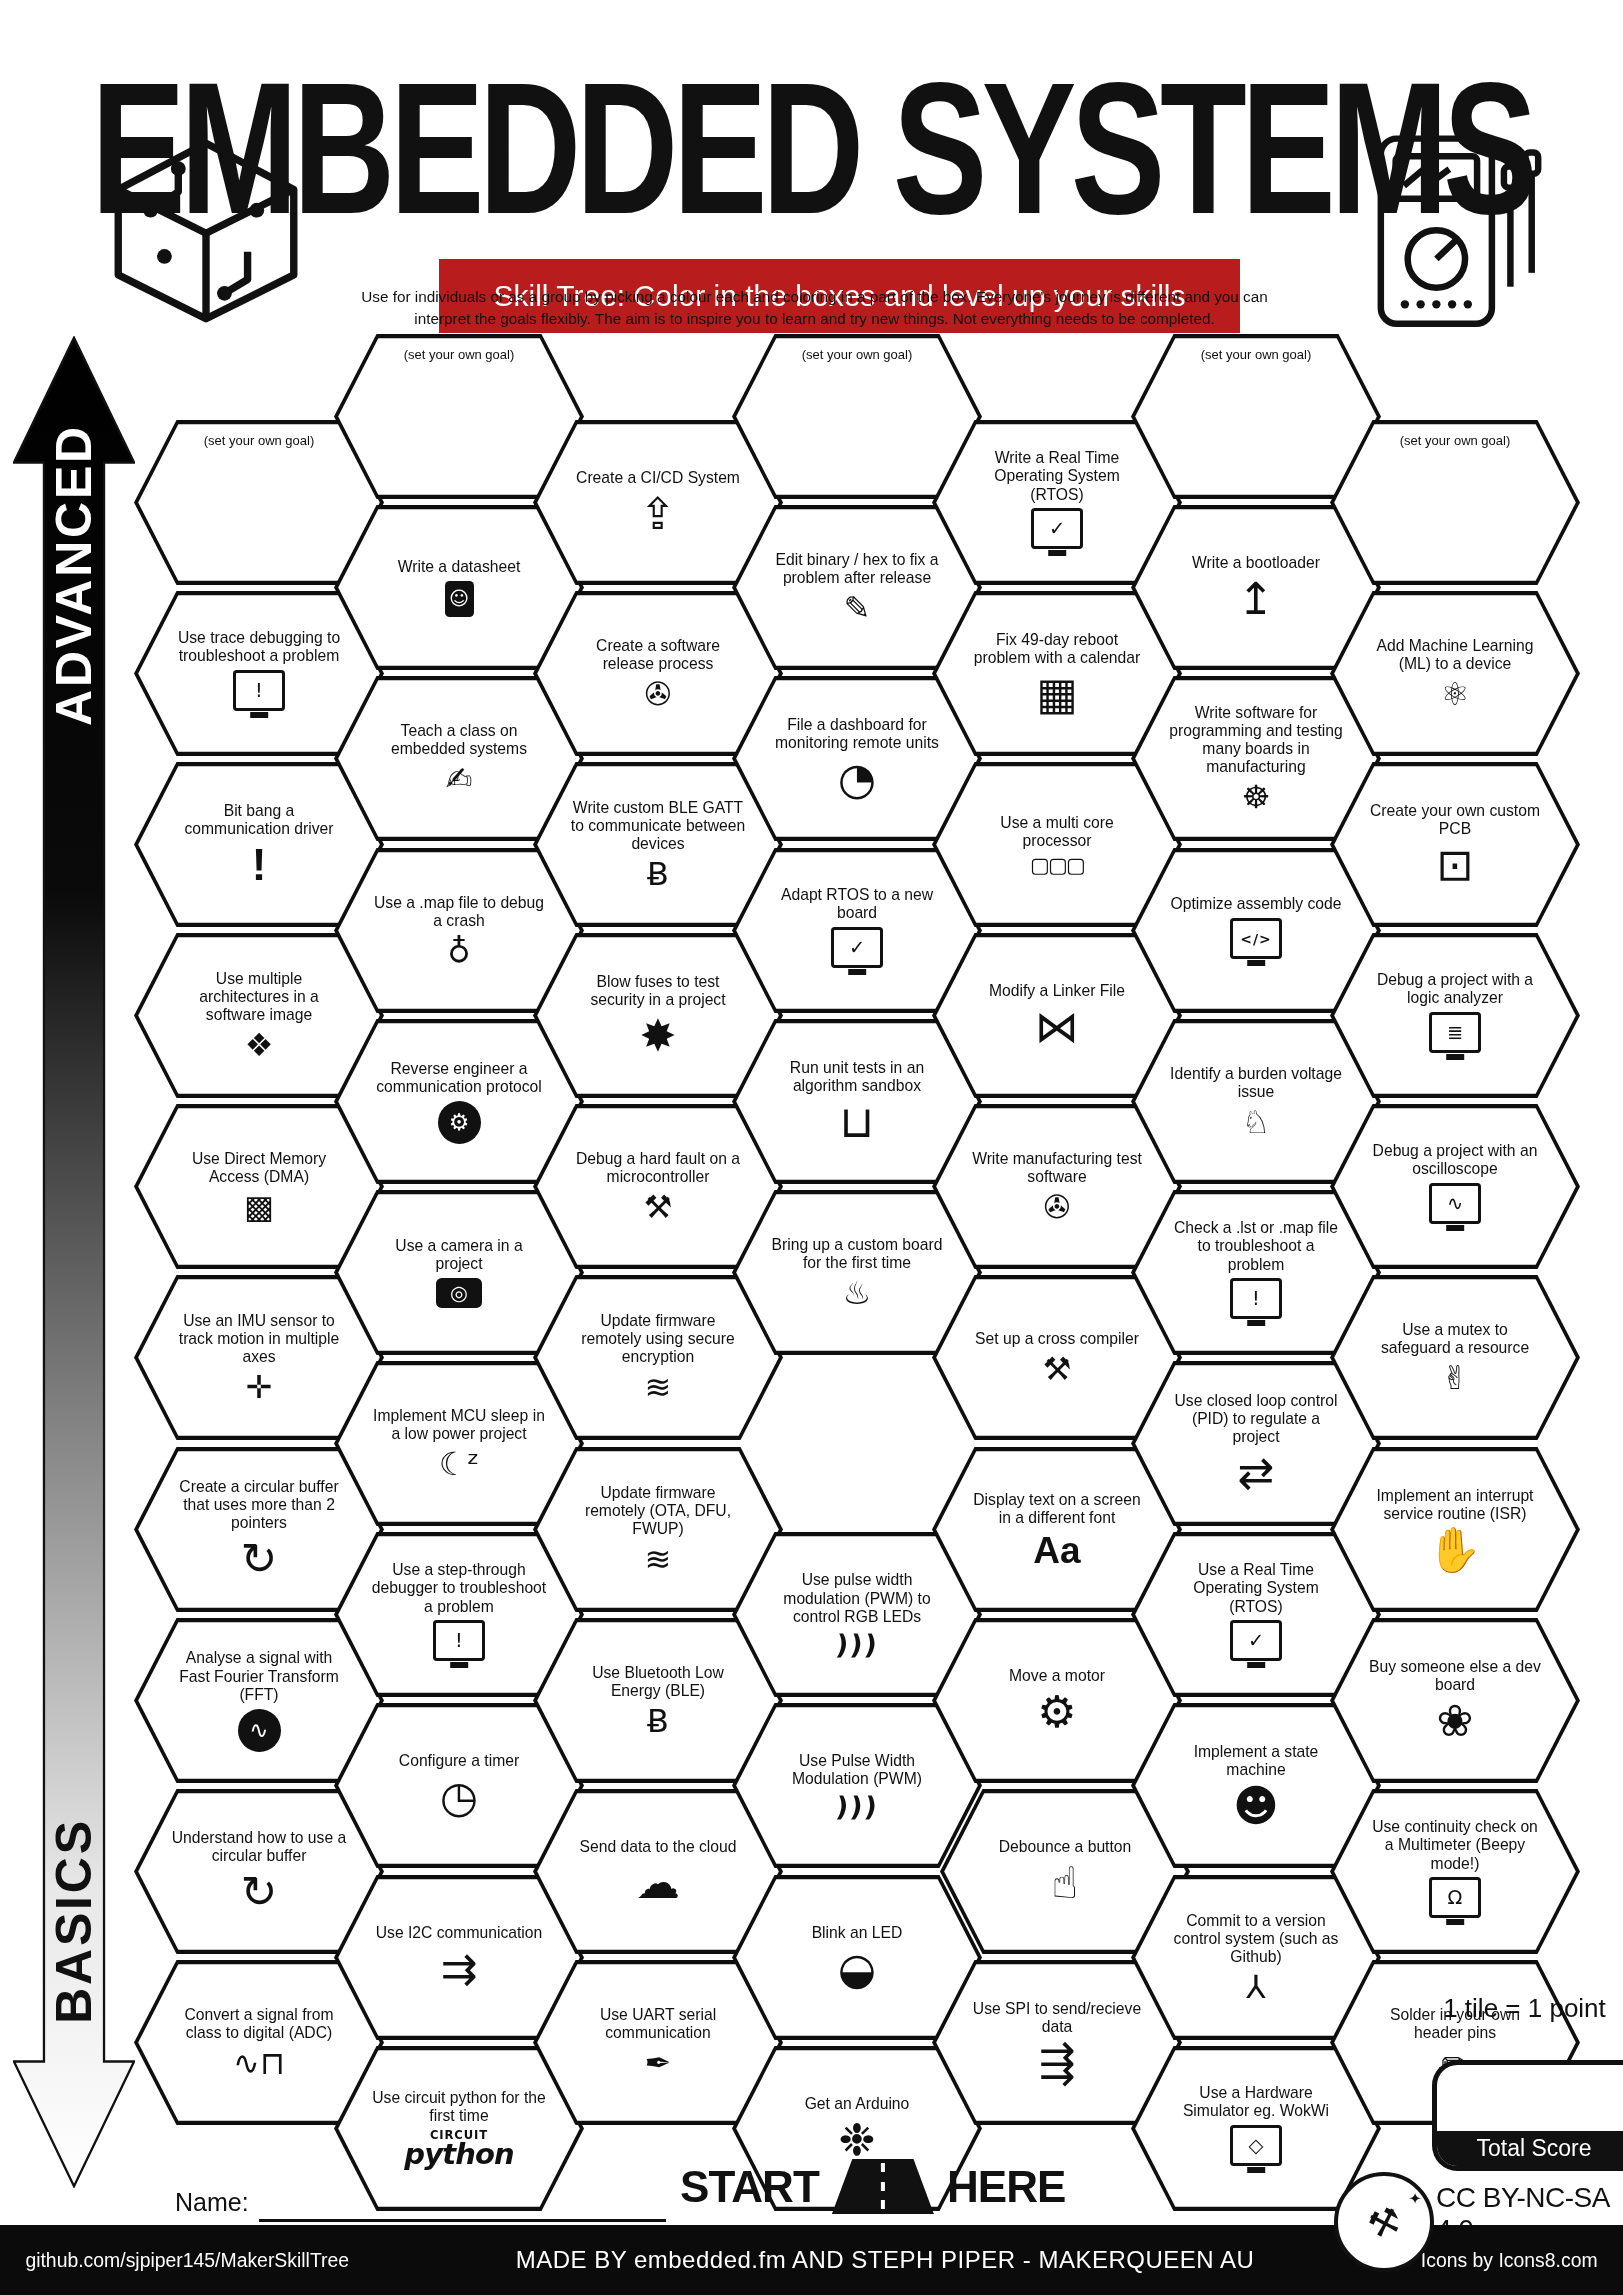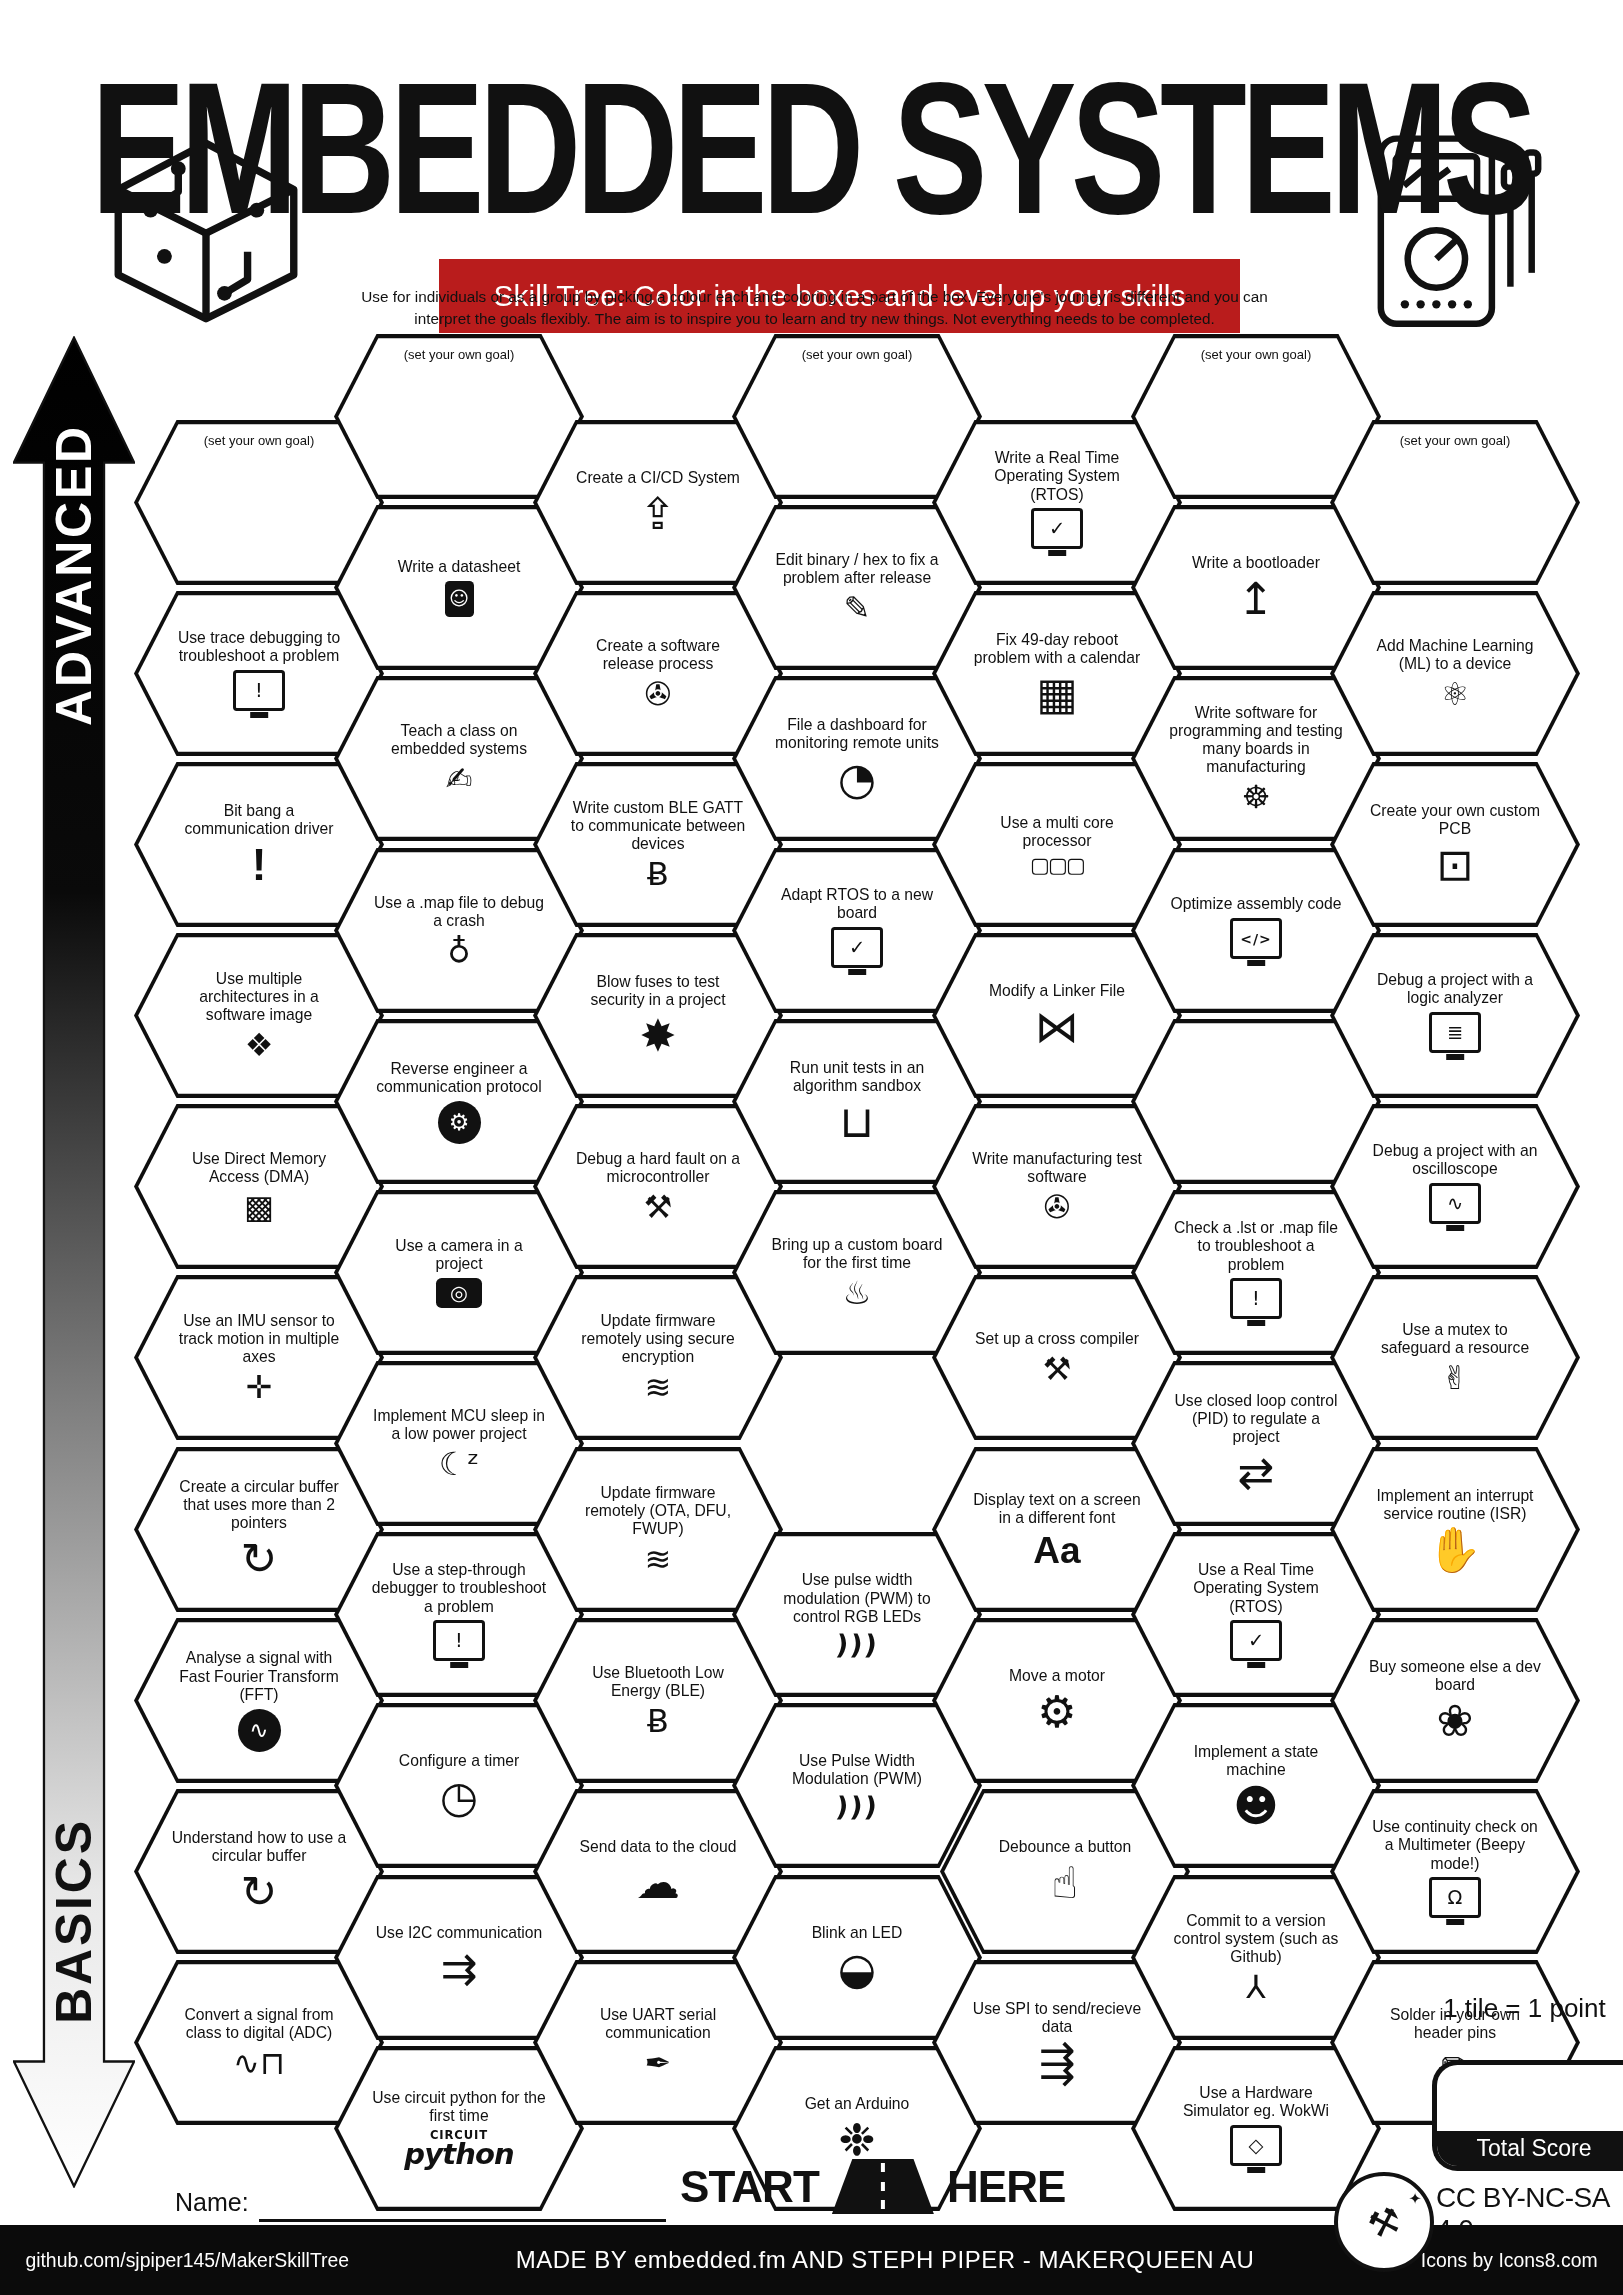--- a/index.html
+++ b/index.html
@@ -588,20 +588,24 @@
         <div class="b"></div>
         <div class="f"></div>
         <div class="content">
           <div class="label">Optimize assembly code</div>
           <span class="icon framed code">&lt;/&gt;</span>
         </div>
       </div>
       <div class="hex" style="left: 1131px; top: 1019px;">
         <div class="b"></div>
         <div class="f"></div>
+        <div class="content">
+          <div class="label">Identify a burden voltage issue</div>
+          <span class="icon">♘</span>
+        </div>
       </div>
       <div class="hex" style="left: 1131px; top: 1190px;">
         <div class="b"></div>
         <div class="f"></div>
         <div class="content">
           <div class="label">Check a .lst or .map file to troubleshoot a problem</div>
           <span class="icon framed">!</span>
         </div>
       </div>
       <div class="hex" style="left: 1131px; top: 1361px;">

